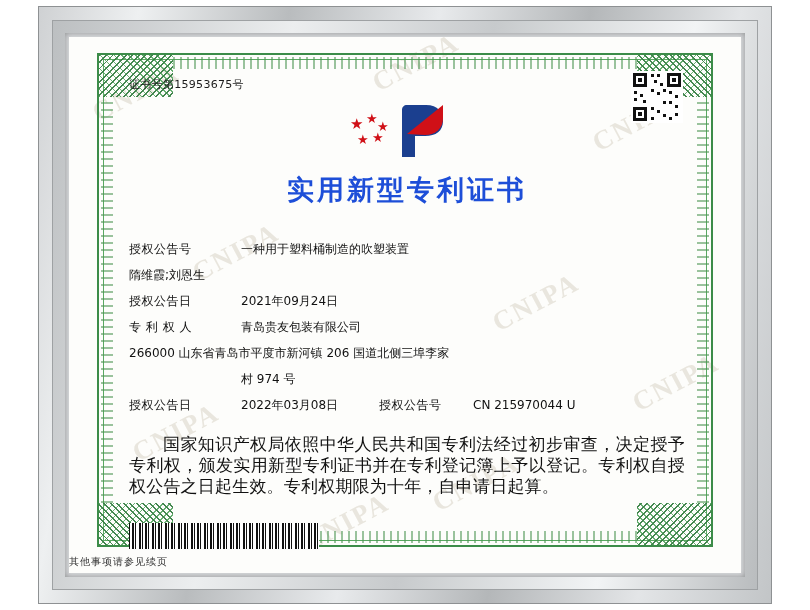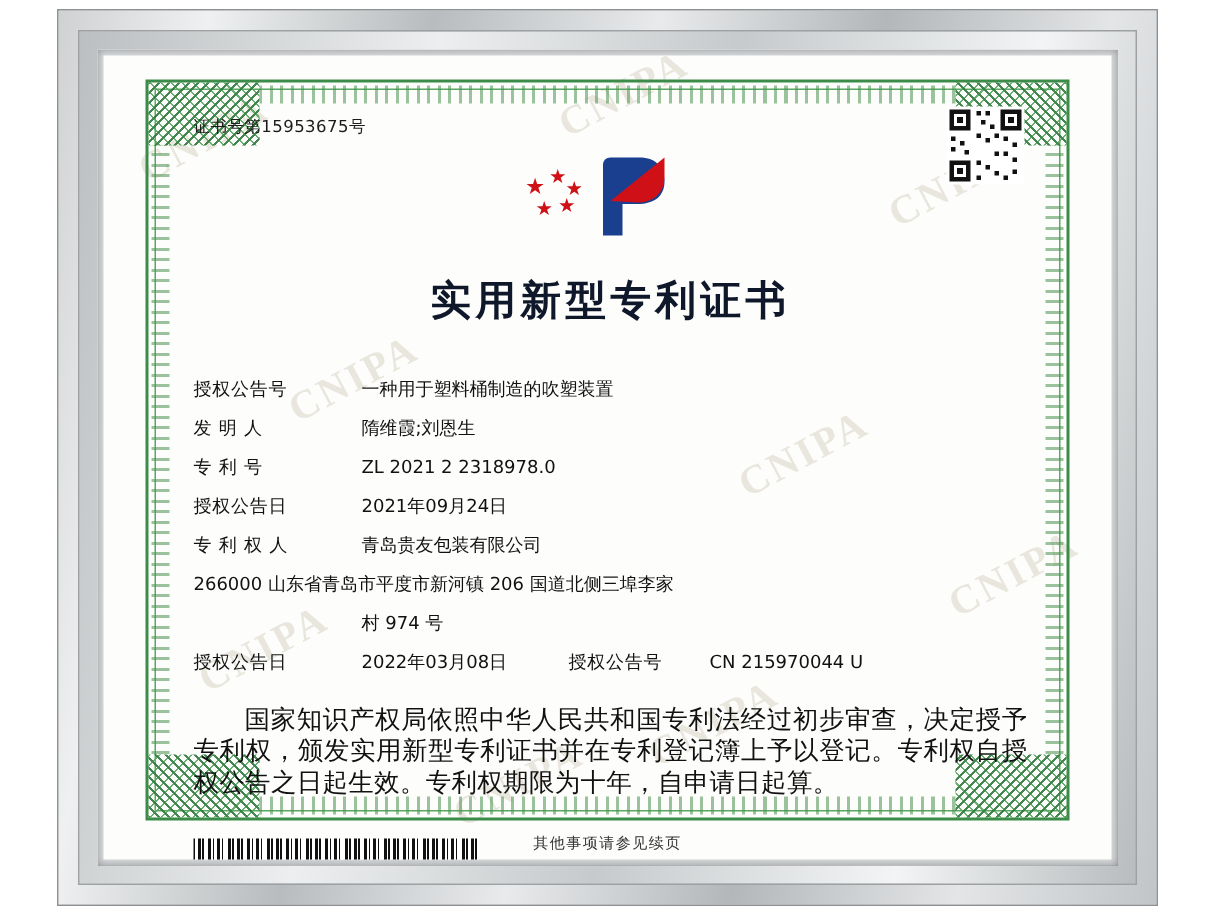--- a/index.html
+++ b/index.html
@@ -160,22 +160,22 @@
     font-size: 13px;
     line-height: 13px;
   }
 
   .title {
     text-align: center;
     font-family: "DejaVu Sans", "Liberation Sans", sans-serif;
     font-weight: bold;
     font-size: 27px;
     letter-spacing: 3px;
-    margin-top: 22px;
-    color: #0f172a;
+    margin-top: 12px;
+    color: #1d4ed8;
   }
 
   .fields {
     margin-top: 28px;
     font-size: 12px;
     line-height: 26px;
     color: #111;
   }
   .field-row { display: flex; align-items: flex-start; }
   .f-label {
@@ -217,21 +217,21 @@
       #111 3px, #111 5px, #fff 5px, #fff 6px,
       #111 6px, #111 7px, #fff 7px, #fff 10px,
       #111 10px, #111 12px, #fff 12px, #fff 13px);
   }
 
   .footer-note {
     position: absolute;
     left: 0;
     bottom: 4px;
     width: 100%;
-    text-align: center;
+    text-align: left;
     font-size: 10px;
     color: #333;
     letter-spacing: 1px;
   }
 </style>
 </head>
 <body>
 
 <div class="frame-outer">
   <div class="frame-bevel"></div>
@@ -316,28 +316,23 @@
     <div class="title">实用新型专利证书</div>
 
     <div class="fields">
 
       <div class="field-row">
         <div class="f-label">授权公告号</div>
         <div class="f-value">一种用于塑料桶制造的吹塑装置</div>
       </div>
 
       <div class="field-row">
-        <div class="f-label spread">发 明 人</div>
         <div class="f-value">隋维霞;刘恩生</div>
       </div>
 
-      <div class="field-row">
-        <div class="f-label spread">专 利 号</div>
-        <div class="f-value">ZL 2021 2 2318978.0</div>
-      </div>
 
       <div class="field-row">
         <div class="f-label">授权公告日</div>
         <div class="f-value">2021年09月24日</div>
       </div>
 
       <div class="field-row">
         <div class="f-label spread">专 利 权 人</div>
         <div class="f-value">青岛贵友包装有限公司</div>
       </div>

